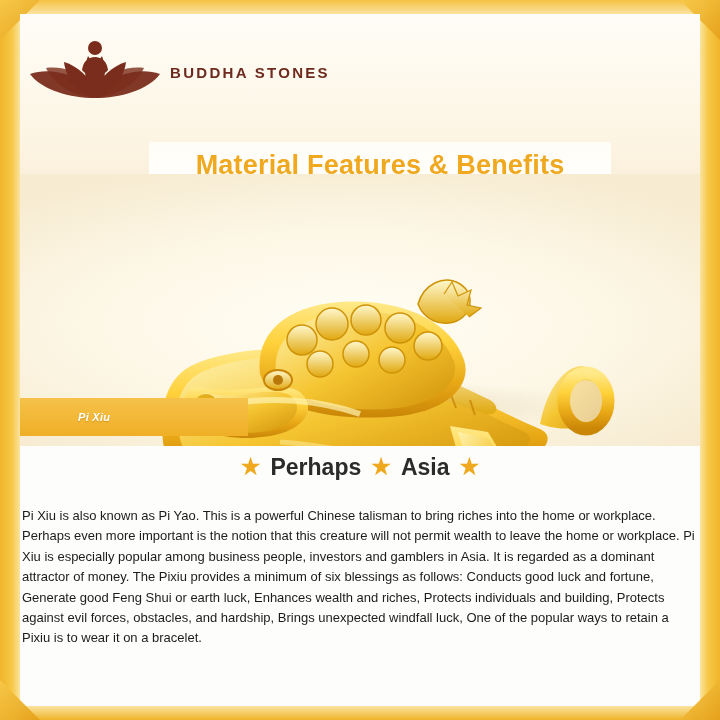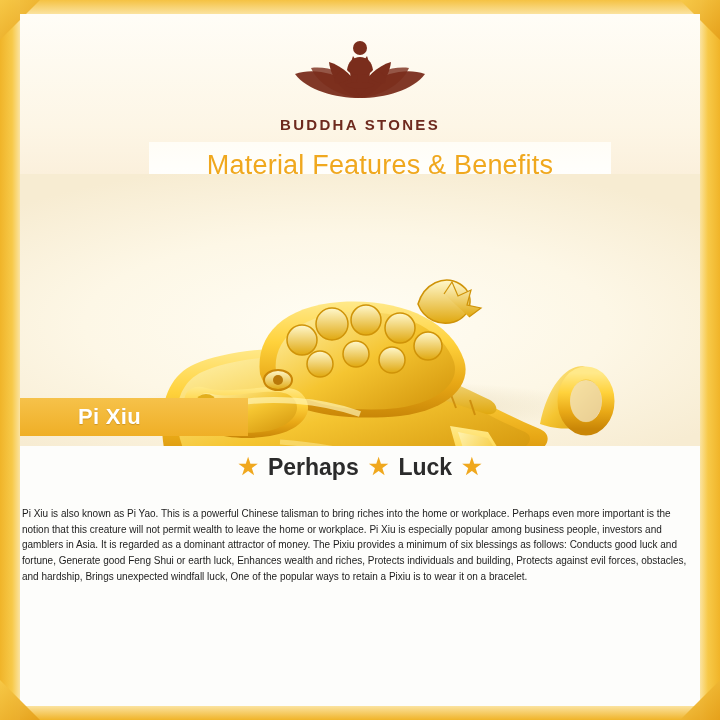--- a/index.html
+++ b/index.html
@@ -37,41 +37,41 @@
     background: linear-gradient(to top, #f0b429 0%, #fbe3a0 100%);
   }
 
   
   .header {
     position: absolute; left: 20px; top: 14px; width: 680px; height: 160px;
     background: linear-gradient(to bottom, #fffdf7 0%, #fdf6e6 70%, #fbf0dc 100%);
   }
   .logo-wrap {
     position: absolute; left: 0; top: 14px; width: 680px;
-    display: flex; flex-direction: column; align-items: center;
+    display: flex; align-items: center;
   }
   .lotus-logo { display:block; }
   .brand-name {
     margin-top: 4px;
     font-size: 15px;
     letter-spacing: 2.3px;
     font-weight: bold;
     color: #6e2a1e;
     font-family: "Liberation Sans", sans-serif;
   }
 
   
   .title-band {
     position: absolute; left: 129px; top: 128px; width: 462px; height: 46px;
     background: linear-gradient(to bottom, #fffdf6, #ffffff);
   }
   .title-band .title-text {
     position: absolute; left: 0; top: 0; width: 100%; height: 100%;
     display: flex; align-items: center; justify-content: center;
-    font-size: 27px; font-weight: normal; color: #f0a81e;
+    font-size: 27px; font-weight: bold; color: #f0a81e;
     letter-spacing: 0.2px;
     text-shadow: 0 1px 0 #fff;
   }
 
   
   .hero {
     position: absolute; left: 20px; top: 174px; width: 680px; height: 272px;
     background:
       radial-gradient(ellipse 70% 60% at 48% 55%, #fffdf4 0%, #fdf7e6 55%, #f7ecd2 100%);
     overflow: hidden;
@@ -82,24 +82,25 @@
 
   
   .caption-tab {
     position: absolute; left: 20px; top: 398px; width: 228px; height: 38px;
     background: linear-gradient(to bottom, #f6c24a, #efaf26);
     display: flex; align-items: center;
   }
   .caption-tab span {
     margin-left: 58px;
     color: #ffffff;
-    font-size: 22px;
+    font-size: 11px;
     font-weight: bold;
     letter-spacing: 0.3px;
     text-shadow: 0 1px 1px rgba(140,90,0,.35);
+    font-style: italic;
   }
 
   
   .benefits {
     position: absolute; left: 20px; top: 446px; width: 680px; height: 42px;
     display: flex; align-items: center; justify-content: center;
     gap: 0px;
   }
   .benefit-row {
     display: flex; align-items: center; justify-content: center;
@@ -107,21 +108,21 @@
   }
   .benefit-row .star {
     color: #f0a81e; font-size: 22px; margin: 0 10px; line-height: 1;
   }
   .benefit-row .kw { white-space: nowrap; }
 
   
   .body-text {
     position: absolute; left: 20px; top: 506px; width: 680px;
     padding: 0 2px 0 2px;
-    font-size: 10px;
+    font-size: 13px;
     line-height: 1.57;
     color: #1c1c1c;
     text-align: left;
   }
   .body-text p { margin: 0; }
 
   
   .corner {
     position: absolute; width: 40px; height: 40px;
     background: linear-gradient(135deg, #f7c948, #e5a01a);
@@ -271,21 +272,21 @@
 
   <div class="caption-tab">
     <span>Pi Xiu</span>
   </div>
 
   <div class="benefits">
     <div class="benefit-row">
       <span class="star">★</span>
       <span class="kw">Perhaps</span>
       <span class="star">★</span>
-      <span class="kw">Luck</span>
+      <span class="kw">Asia</span>
       <span class="star">★</span>
     </div>
   </div>
 
   <div class="body-text">
     <p>Pi Xiu is also known as Pi Yao. This is a powerful Chinese talisman to bring riches into the home or workplace. Perhaps even more important is the notion that this creature will not permit wealth to leave the home or workplace. Pi Xiu is especially popular among business people, investors and gamblers in Asia. It is regarded as a dominant attractor of money. The Pixiu provides a minimum of six blessings as follows: Conducts good luck and fortune, Generate good Feng Shui or earth luck, Enhances wealth and riches, Protects individuals and building, Protects against evil forces, obstacles, and hardship, Brings unexpected windfall luck, One of the popular ways to retain a Pixiu is to wear it on a bracelet.</p>
   </div>
 
 </div>
 

